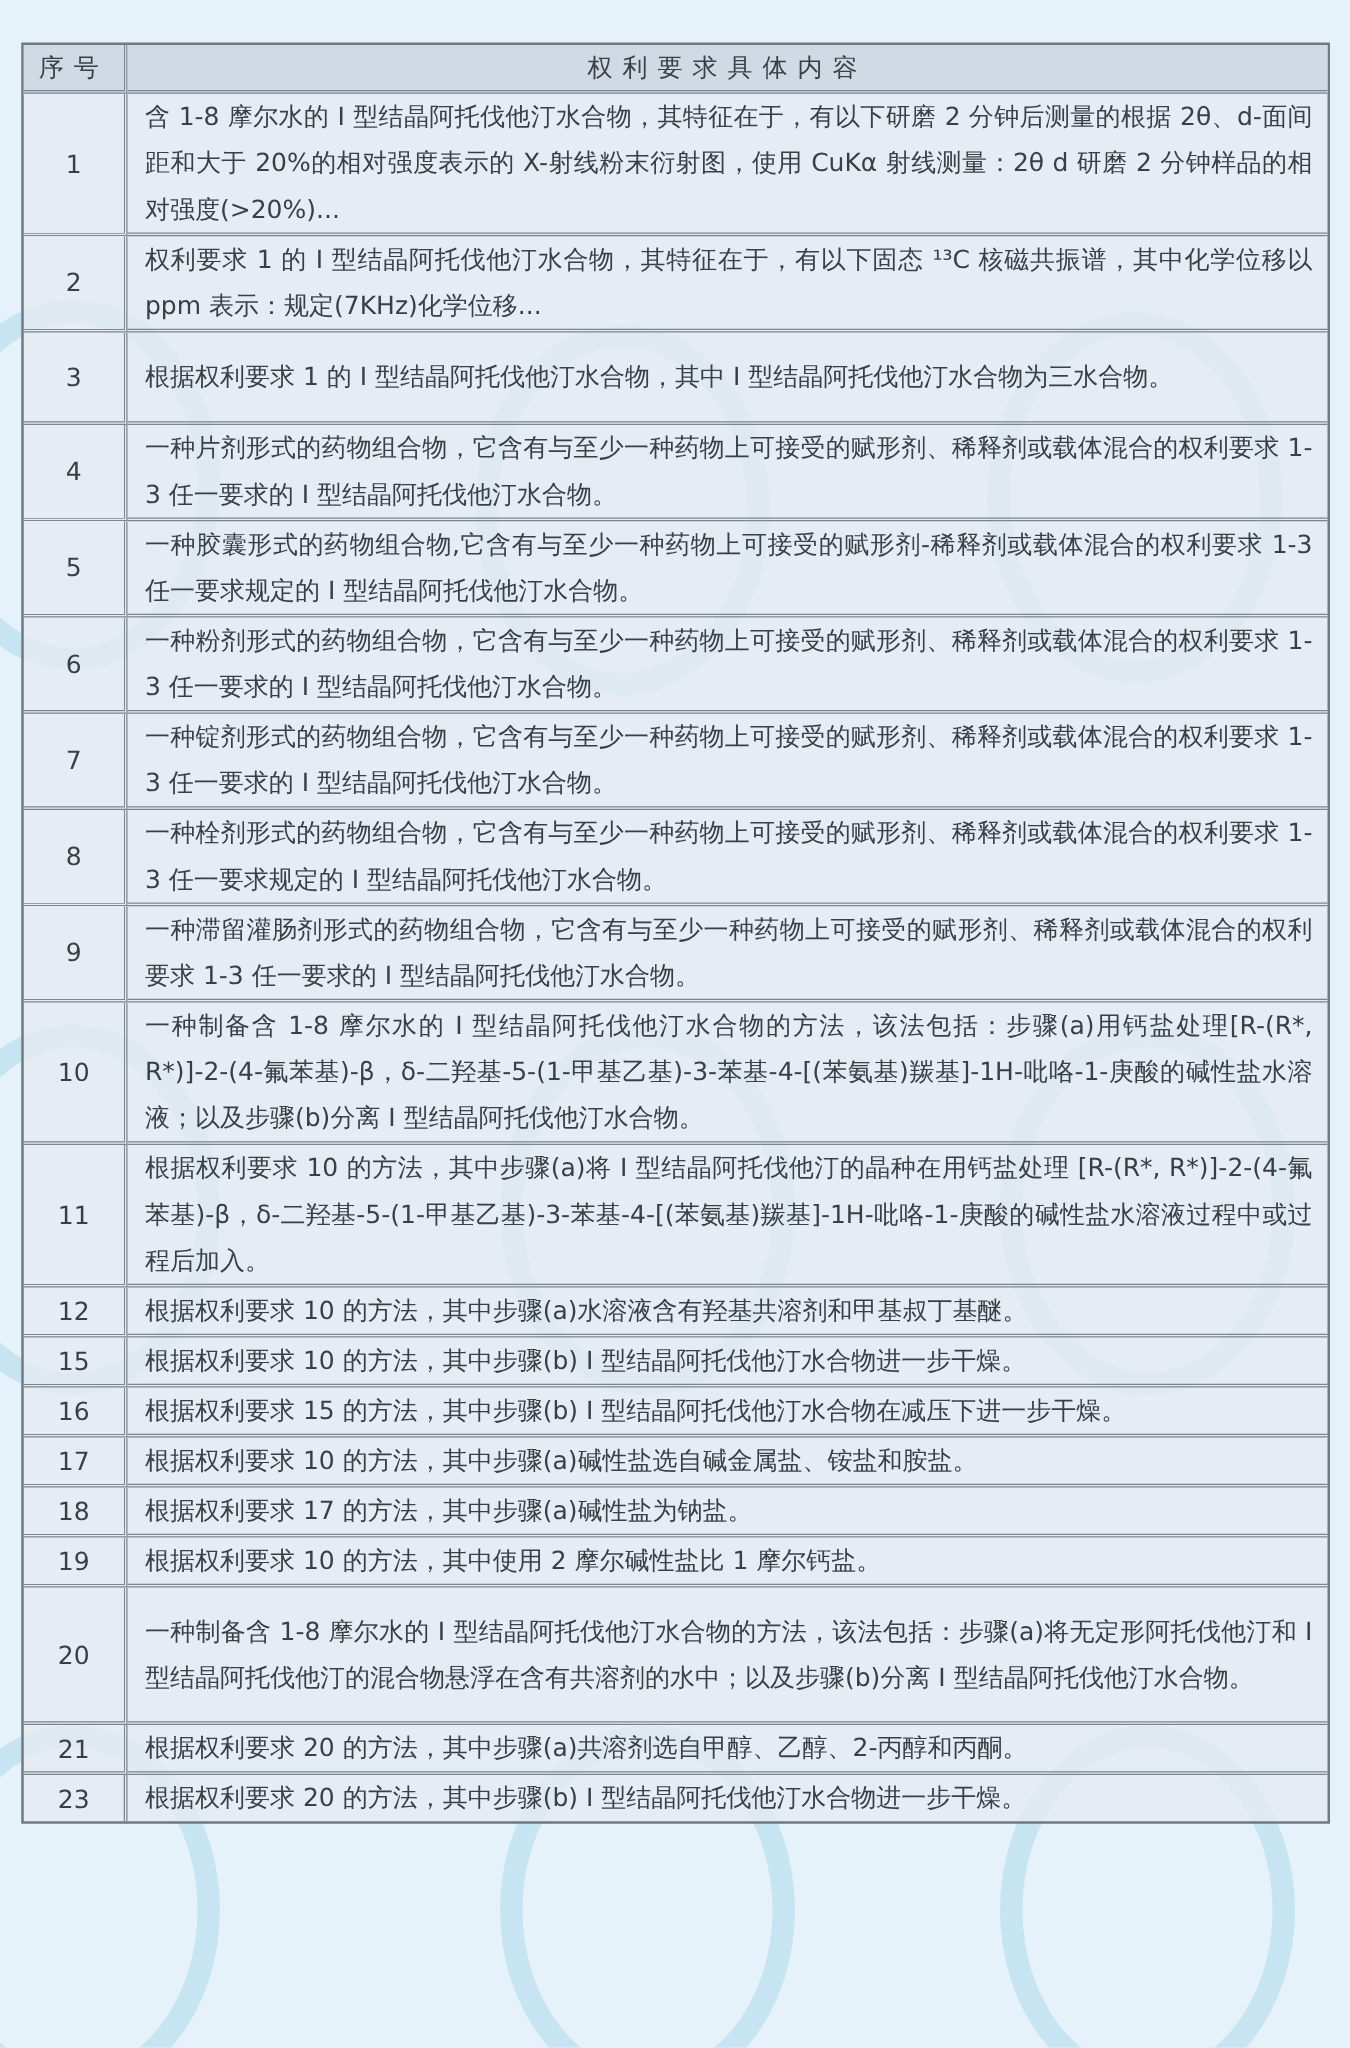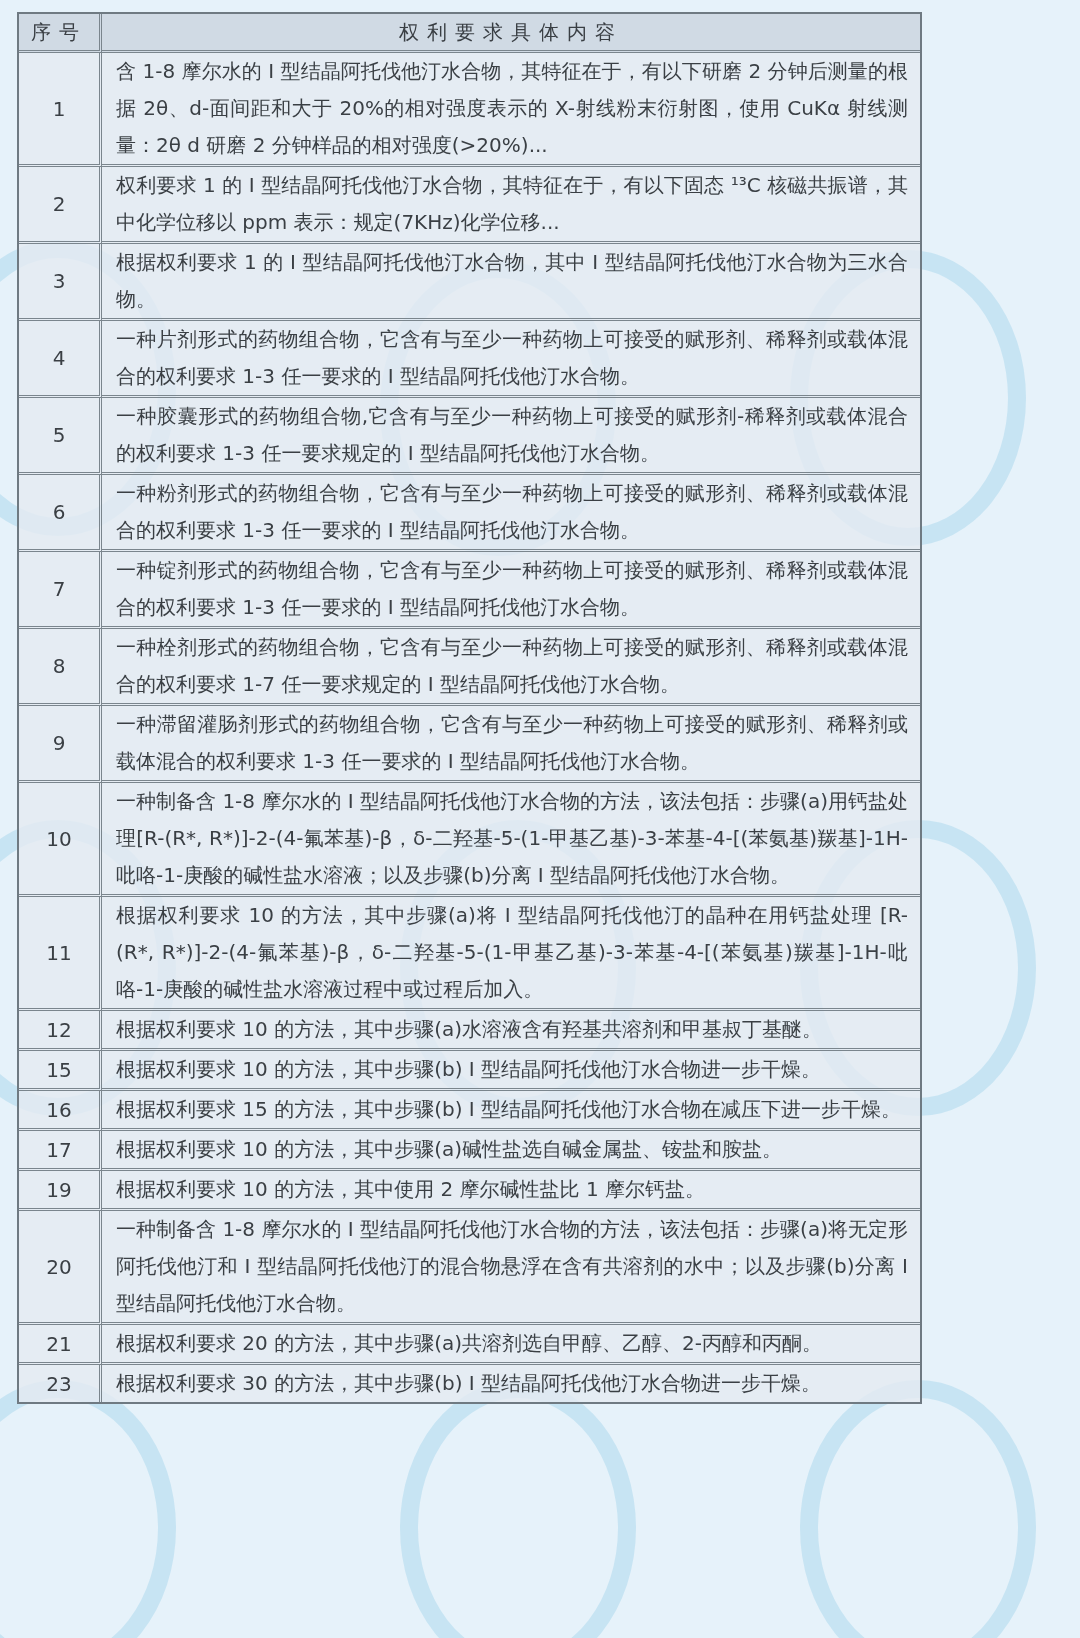--- a/index.html
+++ b/index.html
@@ -9,22 +9,22 @@
     font-family: "DejaVu Sans", "Liberation Sans", sans-serif;
     color: #3a3f44;
     position: relative;
   }
   .wm {
     position: absolute; pointer-events: none;
     border: 18px solid rgba(120,195,225,0.28);
     border-radius: 50%;
   }
   table.claims {
-    position: absolute; left: 17px; top: 12px;
-    width: 905px;
+    position: absolute; left: 17px; top: 34px;
+    width: 1047px;
     border-collapse: separate; border-spacing: 0;
     border: 2px solid #6f7a82;
     background: rgba(228,234,242,0.82);
   }
   table.claims th, table.claims td {
     border-right: 3px double #7a858d;
     border-bottom: 3px double #7a858d;
     font-size: 20px;
   }
   table.claims th:last-child, table.claims td:last-child { border-right: none; }
@@ -87,21 +87,21 @@
       <tr>
         <td class="no" style="height: 71px;">6</td>
         <td class="content">一种粉剂形式的药物组合物，它含有与至少一种药物上可接受的赋形剂、稀释剂或载体混合的权利要求 1-3 任一要求的 I 型结晶阿托伐他汀水合物。</td>
       </tr>
       <tr>
         <td class="no" style="height: 71px;">7</td>
         <td class="content">一种锭剂形式的药物组合物，它含有与至少一种药物上可接受的赋形剂、稀释剂或载体混合的权利要求 1-3 任一要求的 I 型结晶阿托伐他汀水合物。</td>
       </tr>
       <tr>
         <td class="no" style="height: 71px;">8</td>
-        <td class="content">一种栓剂形式的药物组合物，它含有与至少一种药物上可接受的赋形剂、稀释剂或载体混合的权利要求 1-7 任一要求规定的 I 型结晶阿托伐他汀水合物。</td>
+        <td class="content">一种栓剂形式的药物组合物，它含有与至少一种药物上可接受的赋形剂、稀释剂或载体混合的权利要求 1-3 任一要求规定的 I 型结晶阿托伐他汀水合物。</td>
       </tr>
       <tr>
         <td class="no" style="height: 71px;">9</td>
         <td class="content">一种滞留灌肠剂形式的药物组合物，它含有与至少一种药物上可接受的赋形剂、稀释剂或载体混合的权利要求 1-3 任一要求的 I 型结晶阿托伐他汀水合物。</td>
       </tr>
       <tr>
         <td class="no" style="height: 109px;">10</td>
         <td class="content">一种制备含 1-8 摩尔水的 I 型结晶阿托伐他汀水合物的方法，该法包括：步骤(a)用钙盐处理[R-(R*, R*)]-2-(4-氟苯基)-β，δ-二羟基-5-(1-甲基乙基)-3-苯基-4-[(苯氨基)羰基]-1H-吡咯-1-庚酸的碱性盐水溶液；以及步骤(b)分离 I 型结晶阿托伐他汀水合物。</td>
       </tr>
       <tr>
@@ -118,29 +118,33 @@
       </tr>
       <tr>
         <td class="no" style="height: 35px;">16</td>
         <td class="content">根据权利要求 15 的方法，其中步骤(b) I 型结晶阿托伐他汀水合物在减压下进一步干燥。</td>
       </tr>
       <tr>
         <td class="no" style="height: 35px;">17</td>
         <td class="content">根据权利要求 10 的方法，其中步骤(a)碱性盐选自碱金属盐、铵盐和胺盐。</td>
       </tr>
       <tr>
+        <td class="no" style="height: 37px;">18</td>
+        <td class="content">根据权利要求 17 的方法，其中步骤(a)碱性盐为钠盐。</td>
+      </tr>
+      <tr>
         <td class="no" style="height: 35px; margin-left: 45px;">19</td>
         <td class="content">根据权利要求 10 的方法，其中使用 2 摩尔碱性盐比 1 摩尔钙盐。</td>
       </tr>
       <tr>
         <td class="no" style="height: 107px;">20</td>
         <td class="content">一种制备含 1-8 摩尔水的 I 型结晶阿托伐他汀水合物的方法，该法包括：步骤(a)将无定形阿托伐他汀和 I 型结晶阿托伐他汀的混合物悬浮在含有共溶剂的水中；以及步骤(b)分离 I 型结晶阿托伐他汀水合物。</td>
       </tr>
       <tr>
         <td class="no" style="height: 35px;">21</td>
         <td class="content">根据权利要求 20 的方法，其中步骤(a)共溶剂选自甲醇、乙醇、2-丙醇和丙酮。</td>
       </tr>
       <tr>
         <td class="no" style="height: 35px;">23</td>
-        <td class="content">根据权利要求 30 的方法，其中步骤(b) I 型结晶阿托伐他汀水合物进一步干燥。</td>
+        <td class="content">根据权利要求 20 的方法，其中步骤(b) I 型结晶阿托伐他汀水合物进一步干燥。</td>
       </tr>
     </tbody>
 </table>
 
 </body></html>

